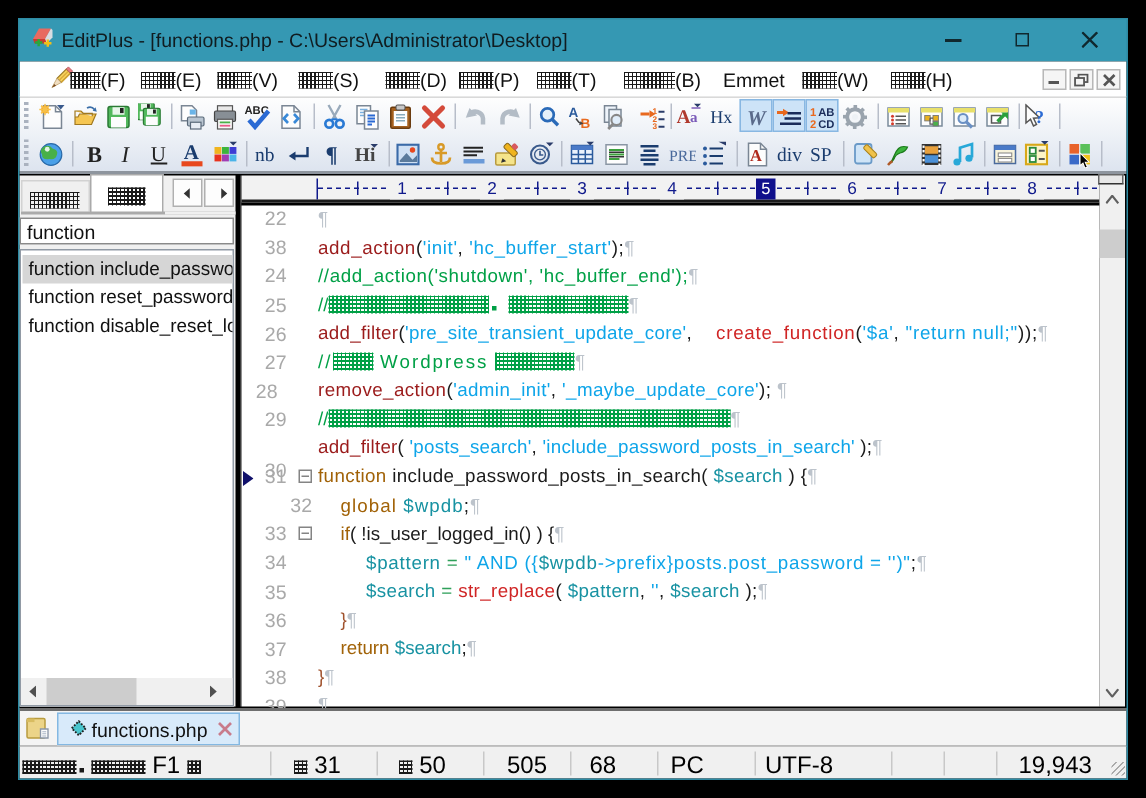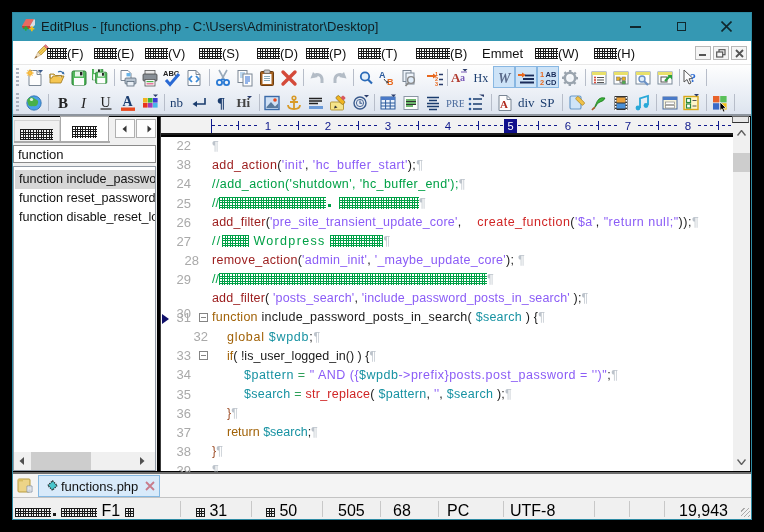--- a/index.html
+++ b/index.html
@@ -16,21 +16,21 @@
 .tsep{position:absolute;top:4px;width:1px;height:17px;background:#b7bdc9}
 .grip{position:absolute;left:3px;top:3px;width:3px;height:19px;background:repeating-linear-gradient(to bottom,#aab2bf 0 2px,transparent 2px 4px)}
 #sidebar{left:13px;top:117px;width:144px;height:354px;background:#f0f0f0}
 #searchbox{left:13px;top:145px;width:143px;height:18px;background:#fff;border:1px solid #8a8a8a;font-size:13px;color:#111;padding:1px 0 0 4px}
 #funclist{left:13px;top:166px;width:143px;height:305px;background:#fff;border:1px solid #919aa5;overflow:hidden}
 .li{position:absolute;left:1px;width:141px;height:19px;font-size:12.6px;color:#111;white-space:nowrap;overflow:hidden;padding:2px 0 0 4px}
 #ruler{left:161px;top:117px;width:572px;height:18px;background:#f2f2f2;border-bottom:2px solid #1a1a1a;overflow:hidden}
 #editor{left:161px;top:137px;width:572px;height:334px;background:#fff;overflow:hidden}
 .cl{position:absolute;white-space:pre;font-size:12.5px;letter-spacing:-.45px;color:#1a1a1a}
 .ln{position:absolute;font-size:13px;color:#a9a9a9;width:30px;text-align:right;letter-spacing:0}
-.k{color:#a16207}.f{color:#9b1b1b}.f2{color:#d02525}.s{color:#8b5cf6}.c{color:#00A046}.v{color:#1792a2}.o{color:#2fa05a}.p{color:#bcc3cb;letter-spacing:0}.bb{color:#a0522d}
+.k{color:#a16207}.f{color:#9b1b1b}.f2{color:#d02525}.s{color:#0ea5e9}.c{color:#00A046}.v{color:#1792a2}.o{color:#2fa05a}.p{color:#bcc3cb;letter-spacing:0}.bb{color:#a0522d}
 .fold{position:absolute;width:9px;height:9px;border:1px solid #848484;background:#fff}
 .fold:after{content:"";position:absolute;left:1px;right:1px;top:3px;height:1px;background:#848484}
 #vscroll{left:733px;top:117px;width:17px;height:354px;background:#f0f0f0}
 #tabbar{left:13px;top:472px;width:738px;height:25px;background:#f4f4f4;border-top:2px solid #6e6e6e}
 #statusbar{left:13px;top:497px;width:738px;height:22px;background:#f0f0f0;border-top:1px solid #c3c3c3;font-size:12px;color:#1a1a1a}
 .ssep{position:absolute;top:501px;width:1px;height:16px;background:#c8c8c8}
 .stxt{position:absolute;top:502px;white-space:nowrap}
 #winborder{left:12px;top:12px;width:740px;height:508px;border:1px solid #2e8ba4;pointer-events:none}
 </style></head>
 <body>
@@ -501,21 +501,21 @@
 <div class="ln" style="left:161px;top:157.3px">38</div>
 <div class="cl" style="left:212px;top:157.6px;letter-spacing:0.41px"><span class="f">add_action</span><span>(</span><span class="s">'init'</span><span>, </span><span class="s">'hc_buffer_start'</span><span>);</span><span class="p">¶</span></div>
 <div class="ln" style="left:161px;top:176.4px">24</div>
 <div class="cl" style="left:212px;top:176.7px;letter-spacing:0.41px"><span class="c">//add_action('shutdown', 'hc_buffer_end');</span><span class="p">¶</span></div>
 <div class="ln" style="left:161px;top:195.5px">25</div>
 <div class="cl" style="left:212px;top:195.8px;letter-spacing:0.00px"><span class="c">//</span><i class="cn cng" style="width:107px;height:12px;vertical-align:-2px"></i><i style="display:inline-block;width:3px;height:3px;background:#00A046;margin:0 8px 0 2px"></i><i class="cn cng" style="width:80px;height:12px;vertical-align:-2px"></i><span class="p">¶</span></div>
 <div class="ln" style="left:161px;top:214.6px">26</div>
 <div class="cl" style="left:212px;top:214.9px;letter-spacing:0.00px"><span style="letter-spacing:.22px"><span class="f">add_filter</span><span>(</span><span class="s">'pre_site_transient_update_core'</span><span>,</span></span><span style="display:inline-block;width:16px"></span><span style="letter-spacing:0.5px"><span class="f2">create_function</span><span>(</span><span class="s">'$a'</span><span>, </span><span class="s">"return null;"</span><span>));</span></span><span class="p">¶</span></div>
 <div class="ln" style="left:161px;top:233.7px">27</div>
 <div class="cl" style="left:212px;top:234.0px;letter-spacing:1.33px"><span class="c">//</span><i class="cn cng" style="width:27px;height:12px;vertical-align:-2px"></i><span class="c"> Wordpress </span><i class="cn cng" style="width:53px;height:12px;vertical-align:-2px"></i><span class="p">¶</span></div>
-<div class="ln" style="left:169px;top:252.8px">28</div>
+<div class="ln" style="left:155px;top:252.8px">28</div>
 <div class="cl" style="left:212px;top:253.1px;letter-spacing:0.28px"><span class="f">remove_action</span><span>(</span><span class="s">'admin_init'</span><span>, </span><span class="s">'_maybe_update_core'</span><span>); </span><span class="p">¶</span></div>
 <div class="ln" style="left:161px;top:271.9px">29</div>
 <div class="cl" style="left:212px;top:272.2px;letter-spacing:0.00px"><span class="c">//</span><i class="cn cng" style="width:268px;height:12px;vertical-align:-2px"></i><span class="p">¶</span></div>
 <div class="ln" style="left:161px;top:306px">30</div>
 <div class="cl" style="left:212px;top:291.3px;letter-spacing:0.16px"><span class="f">add_filter</span><span>( </span><span class="s">'posts_search'</span><span>, </span><span class="s">'include_password_posts_in_search'</span><span> );</span><span class="p">¶</span></div>
 <div class="ln" style="left:161px;top:310.1px">31</div>
 <div class="cl" style="left:212px;top:310.4px;letter-spacing:0.25px"><span class="k">function</span><span> include_password_posts_in_search( </span><span class="v">$search</span><span> ) {</span><span class="p">¶</span></div>
 <div class="ln" style="left:178px;top:329.2px">32</div>
 <div class="cl" style="left:227px;top:329.5px;letter-spacing:0.71px"><span class="k">global</span><span> </span><span class="v">$wpdb</span><span>;</span><span class="p">¶</span></div>
 <div class="ln" style="left:161px;top:348.3px">33</div>

